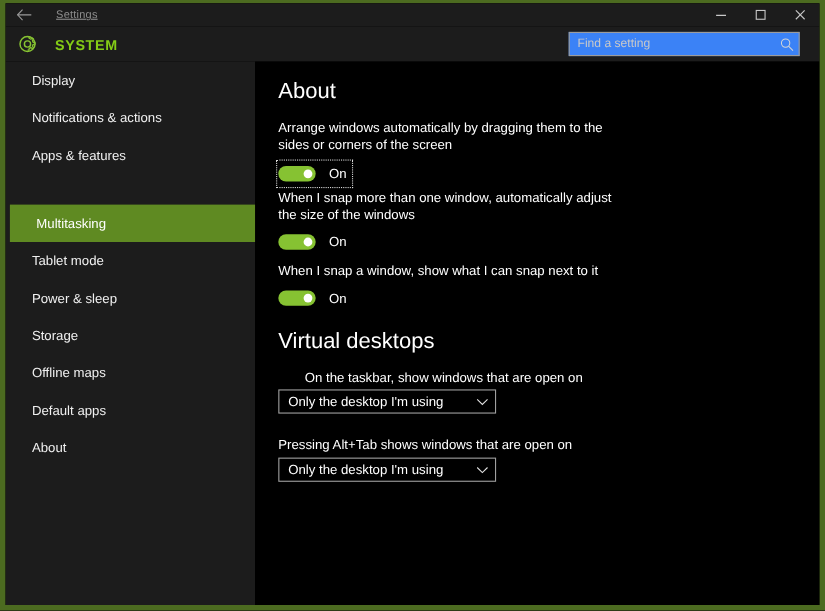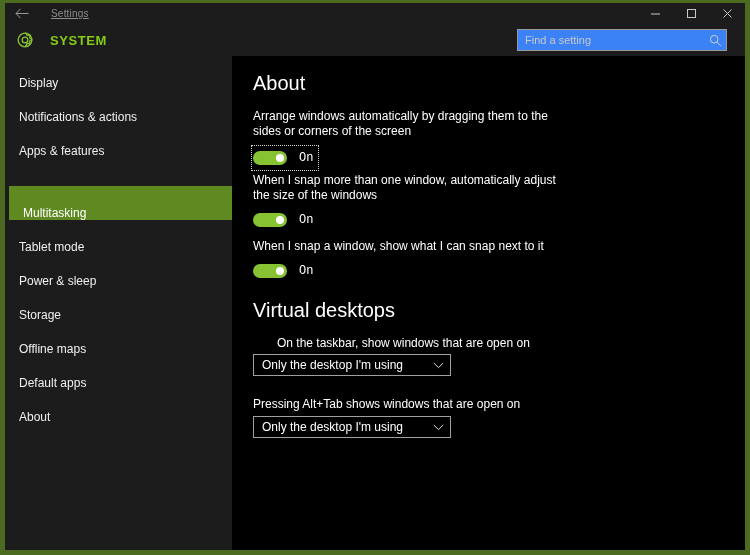--- a/index.html
+++ b/index.html
@@ -137,22 +137,22 @@
     position: absolute;
     left: 0;
     top: 53px;
     bottom: 0;
     width: 227px;
     background: #1c1c1c;
   }
   .nav-item {
     height: 34px;
     display: flex;
-    align-items: flex-end;
-    padding-left: 14px;
+    align-items: center;
+    padding-left: 24px;
     box-sizing: border-box;
     cursor: pointer;
   }
   .nav-item .nav-label {
     font-size: 12px;
     color: #f0f0f0;
   }
   .nav-item.selected {
     background: #5f8a22;
     margin-left: 4px;
@@ -187,21 +187,20 @@
     line-height: 15px;
   }
   .toggle-row {
     position: absolute;
     left: 21px;
     display: flex;
     align-items: center;
     height: 18px;
     padding: 2px 4px 2px 0;
     cursor: pointer;
-    font-family: Liberation Mono, monospace;
   }
   .toggle-row.focused {
     outline: 1px dotted #d8d8d8;
     outline-offset: 1px;
   }
   .switch {
     width: 34px;
     height: 14px;
     border-radius: 7px;
     background: #86c232;

